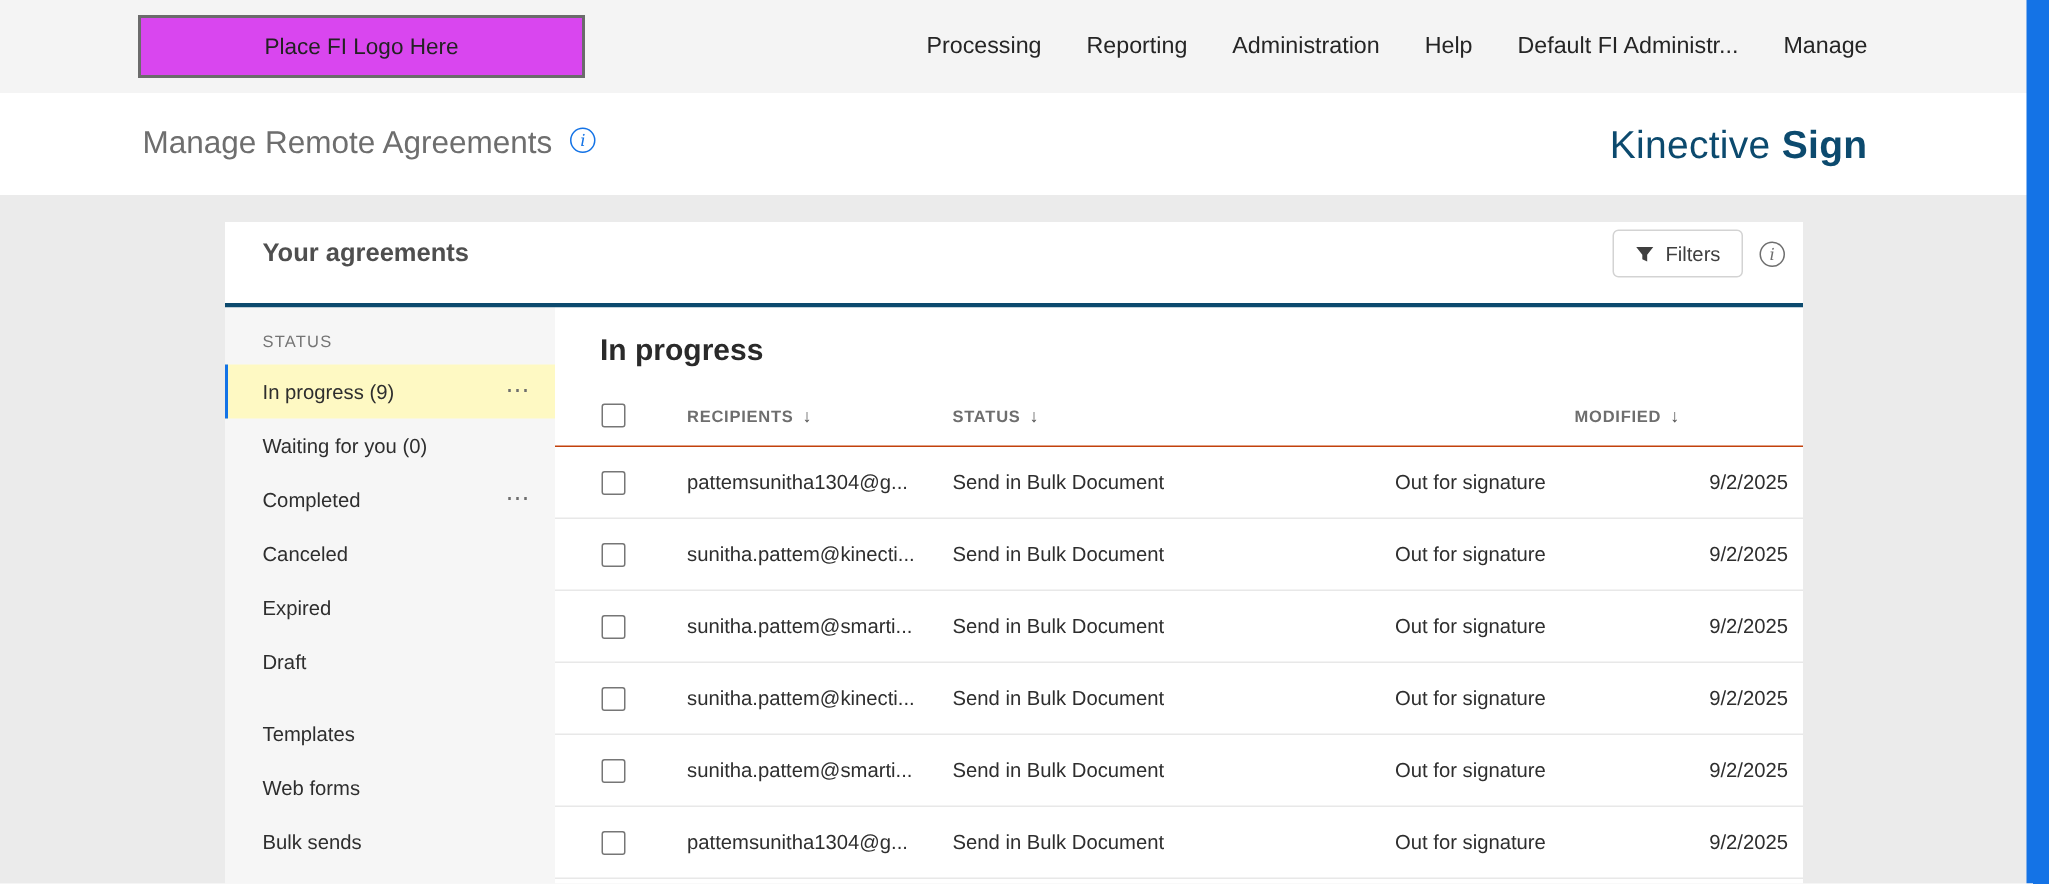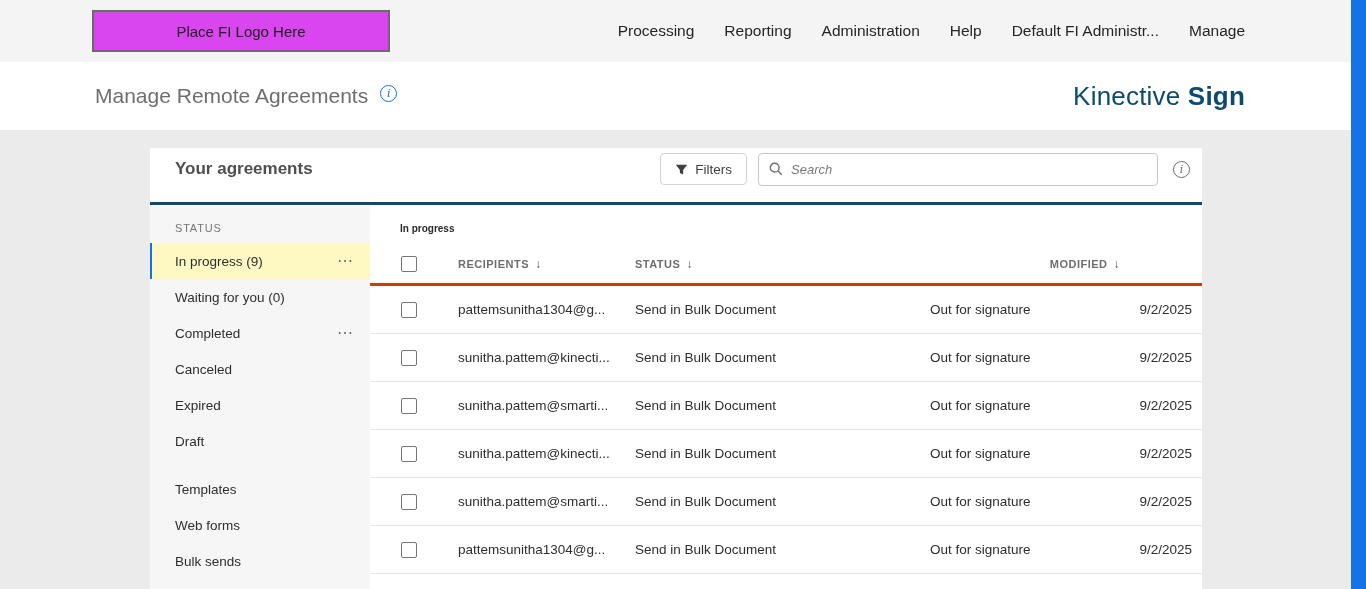--- a/index.html
+++ b/index.html
@@ -156,35 +156,35 @@
     font-size: 16px;
     letter-spacing: 1px;
     line-height: 1;
     cursor: pointer;
   }
   .side-gap { height: 12px; }
 
   
   .table-area { flex: 1; background: #fff; }
   .section-title {
-    font-size: 10px;
+    font-size: 20px;
     font-weight: 700;
     color: #2a2a2a;
     margin: 18px 0 10px 30px;
   }
   .t-head, .t-row {
     display: grid;
     grid-template-columns: 57px 177px 295px 190px 1fr;
     align-items: center;
     padding-left: 31px;
     padding-right: 10px;
   }
   .t-head {
     height: 42px;
-    border-bottom: 3px solid #c2410c;
+    border-bottom: 1px solid #c2410c;
   }
   .t-head .col {
     font-size: 11px;
     font-weight: 700;
     letter-spacing: 0.5px;
     color: #6e6e6e;
     cursor: pointer;
     white-space: nowrap;
   }
   .sort-arrow { margin-left: 6px; color: #5a5a5a; font-size: 12px; font-weight: 400; }
@@ -252,27 +252,20 @@
     <div class="card-header">
       <div class="card-title">Your agreements</div>
 
       <button class="filters-btn">
         <svg class="icon-svg" width="13" height="13" viewBox="0 0 16 16">
           <path d="M1 2h14L10 8.5V14l-4-1.8V8.5L1 2z" fill="#3f3f3f"></path>
         </svg>
         <span>Filters</span>
       </button>
 
-      <div class="search-box">
-        <svg class="icon-svg" width="14" height="14" viewBox="0 0 16 16">
-          <circle cx="6.5" cy="6.5" r="5" fill="none" stroke="#6e6e6e" stroke-width="1.6"></circle>
-          <line x1="10.3" y1="10.3" x2="14.6" y2="14.6" stroke="#6e6e6e" stroke-width="1.6"></line>
-        </svg>
-        <input type="text" placeholder="Search" style="">
-      </div>
 
       <span class="info-circle info-gray">i</span>
     </div>
 
     <div class="card-body">
 
       <aside class="sidebar">
         <div class="status-label">STATUS</div>
 
         <div class="side-item selected">

